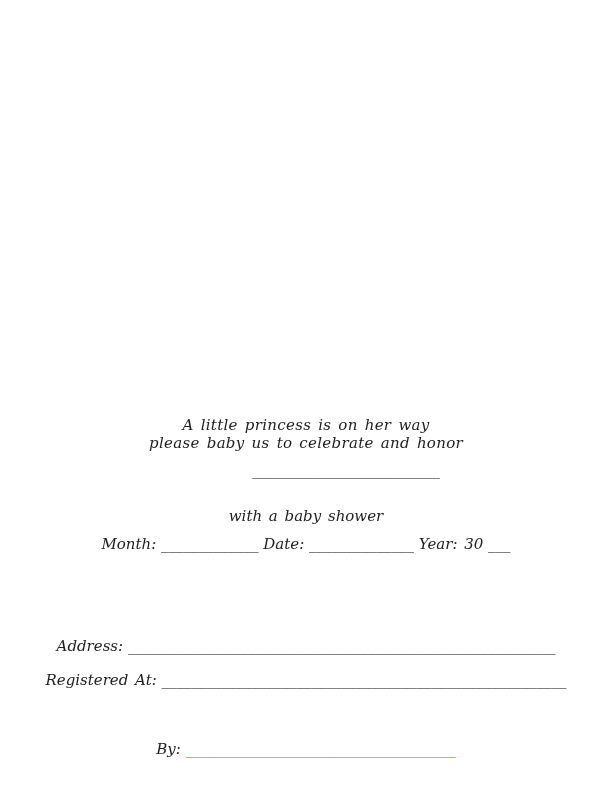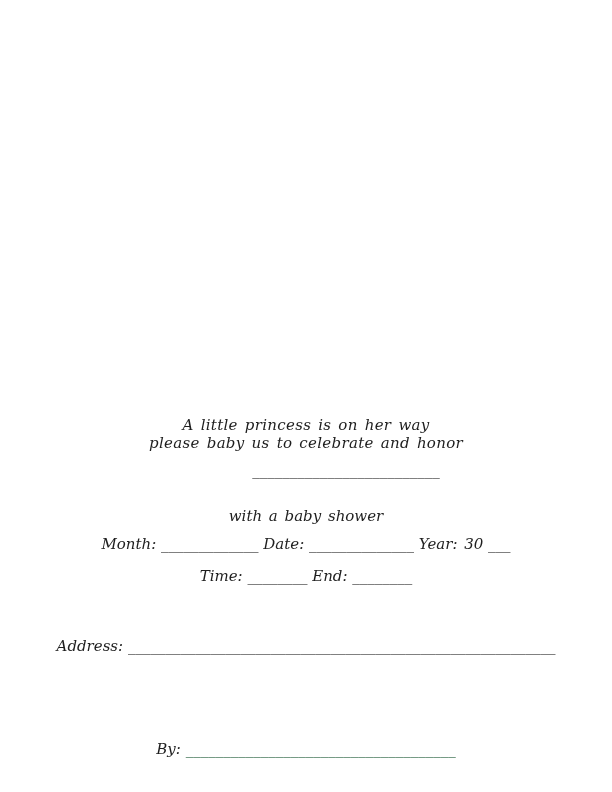--- a/index.html
+++ b/index.html
@@ -29,21 +29,21 @@
   }
   .seg + .seg {
     margin-left: 0.32em;
   }
   .blank {
     word-spacing: 0;
     letter-spacing: 0;
     margin-left: 40px;
   }
   .blank-gray {
-    color: #14532d;
+    color: #3b82f6;
   }
   .headline {
     letter-spacing: 0.3px;
   }
 </style>
 </head>
 <body>
 
 <div class="page">
 
@@ -52,28 +52,28 @@
   <div class="line headline" style="top:433px">please baby us to celebrate and honor</div>
 
   <div class="line blank" style="top:460px">_________________________</div>
 
   <div class="line" style="top:506px">with a baby shower</div>
 
   <div class="line" style="top:534px">
     <span class="seg">Month:</span><span class="seg blank">_____________</span><span class="seg">Date:</span><span class="seg blank">______________</span><span class="seg">Year: 30</span><span class="seg blank">___</span>
   </div>
 
-  <div class="line" style="top:566px">
-    <span class="seg">Time:</span><span class="seg blank">________</span><span class="seg">End:</span><span class="seg blank">________</span>
-  </div>
 
 
   <div class="line" style="top:636px">
     <span class="seg">Address:</span><span class="seg blank">_________________________________________________________</span>
   </div>
 
+  <div class="line" style="top:670px">
+    <span class="seg">Registered At:</span><span class="seg blank">______________________________________________________</span>
+  </div>
 
 
   <div class="line" style="top:739px">
     <span class="seg">By:</span><span class="seg blank blank-gray">____________________________________</span>
   </div>
 
 </div>
 
 </body></html>

